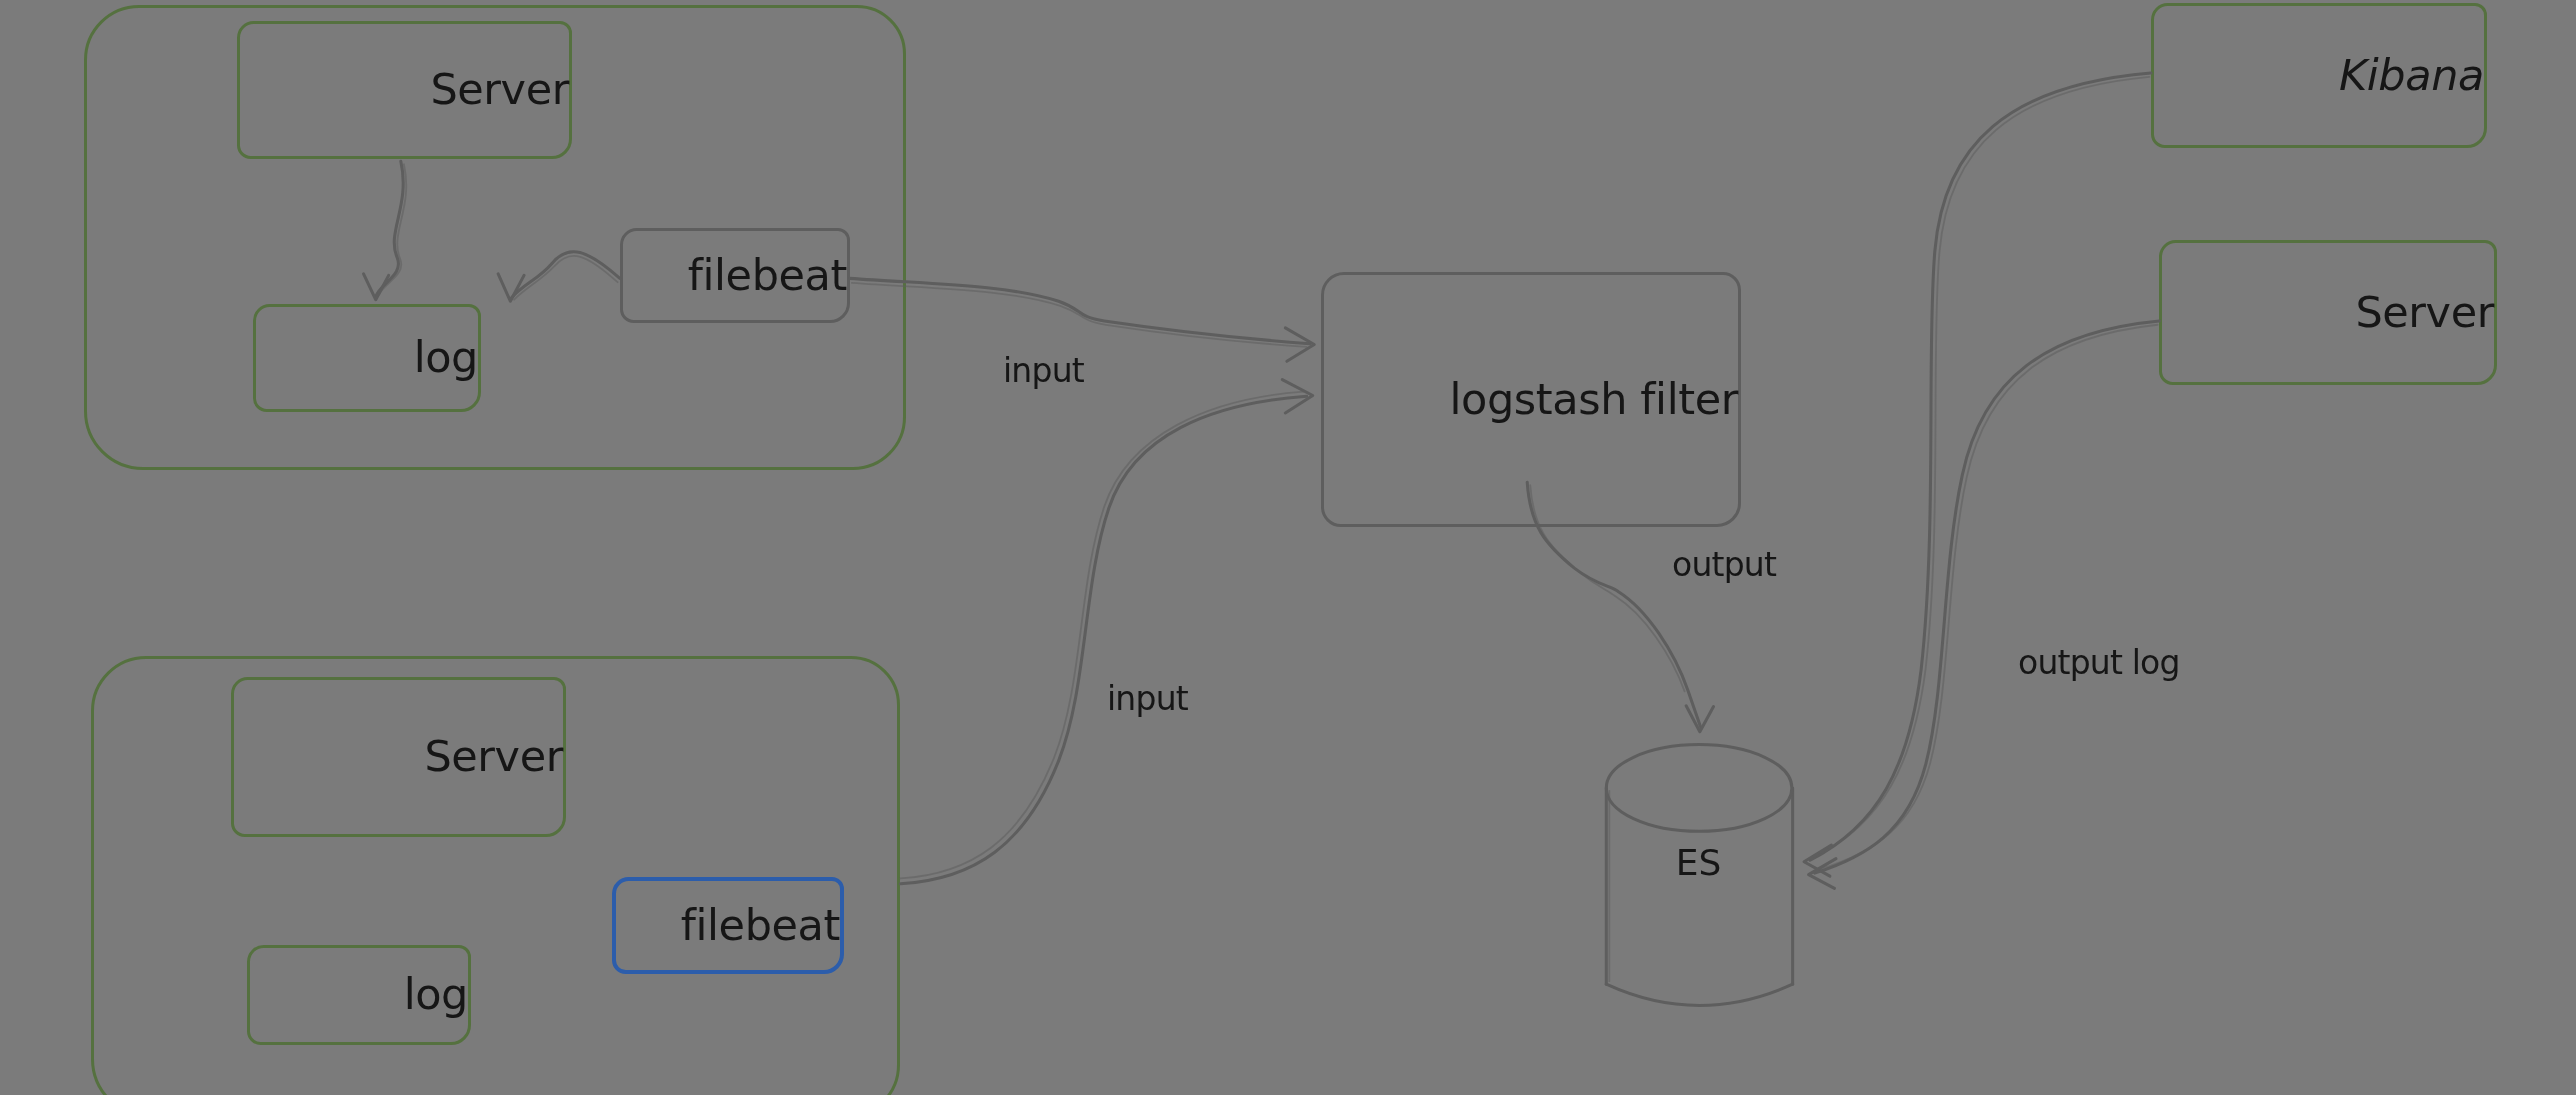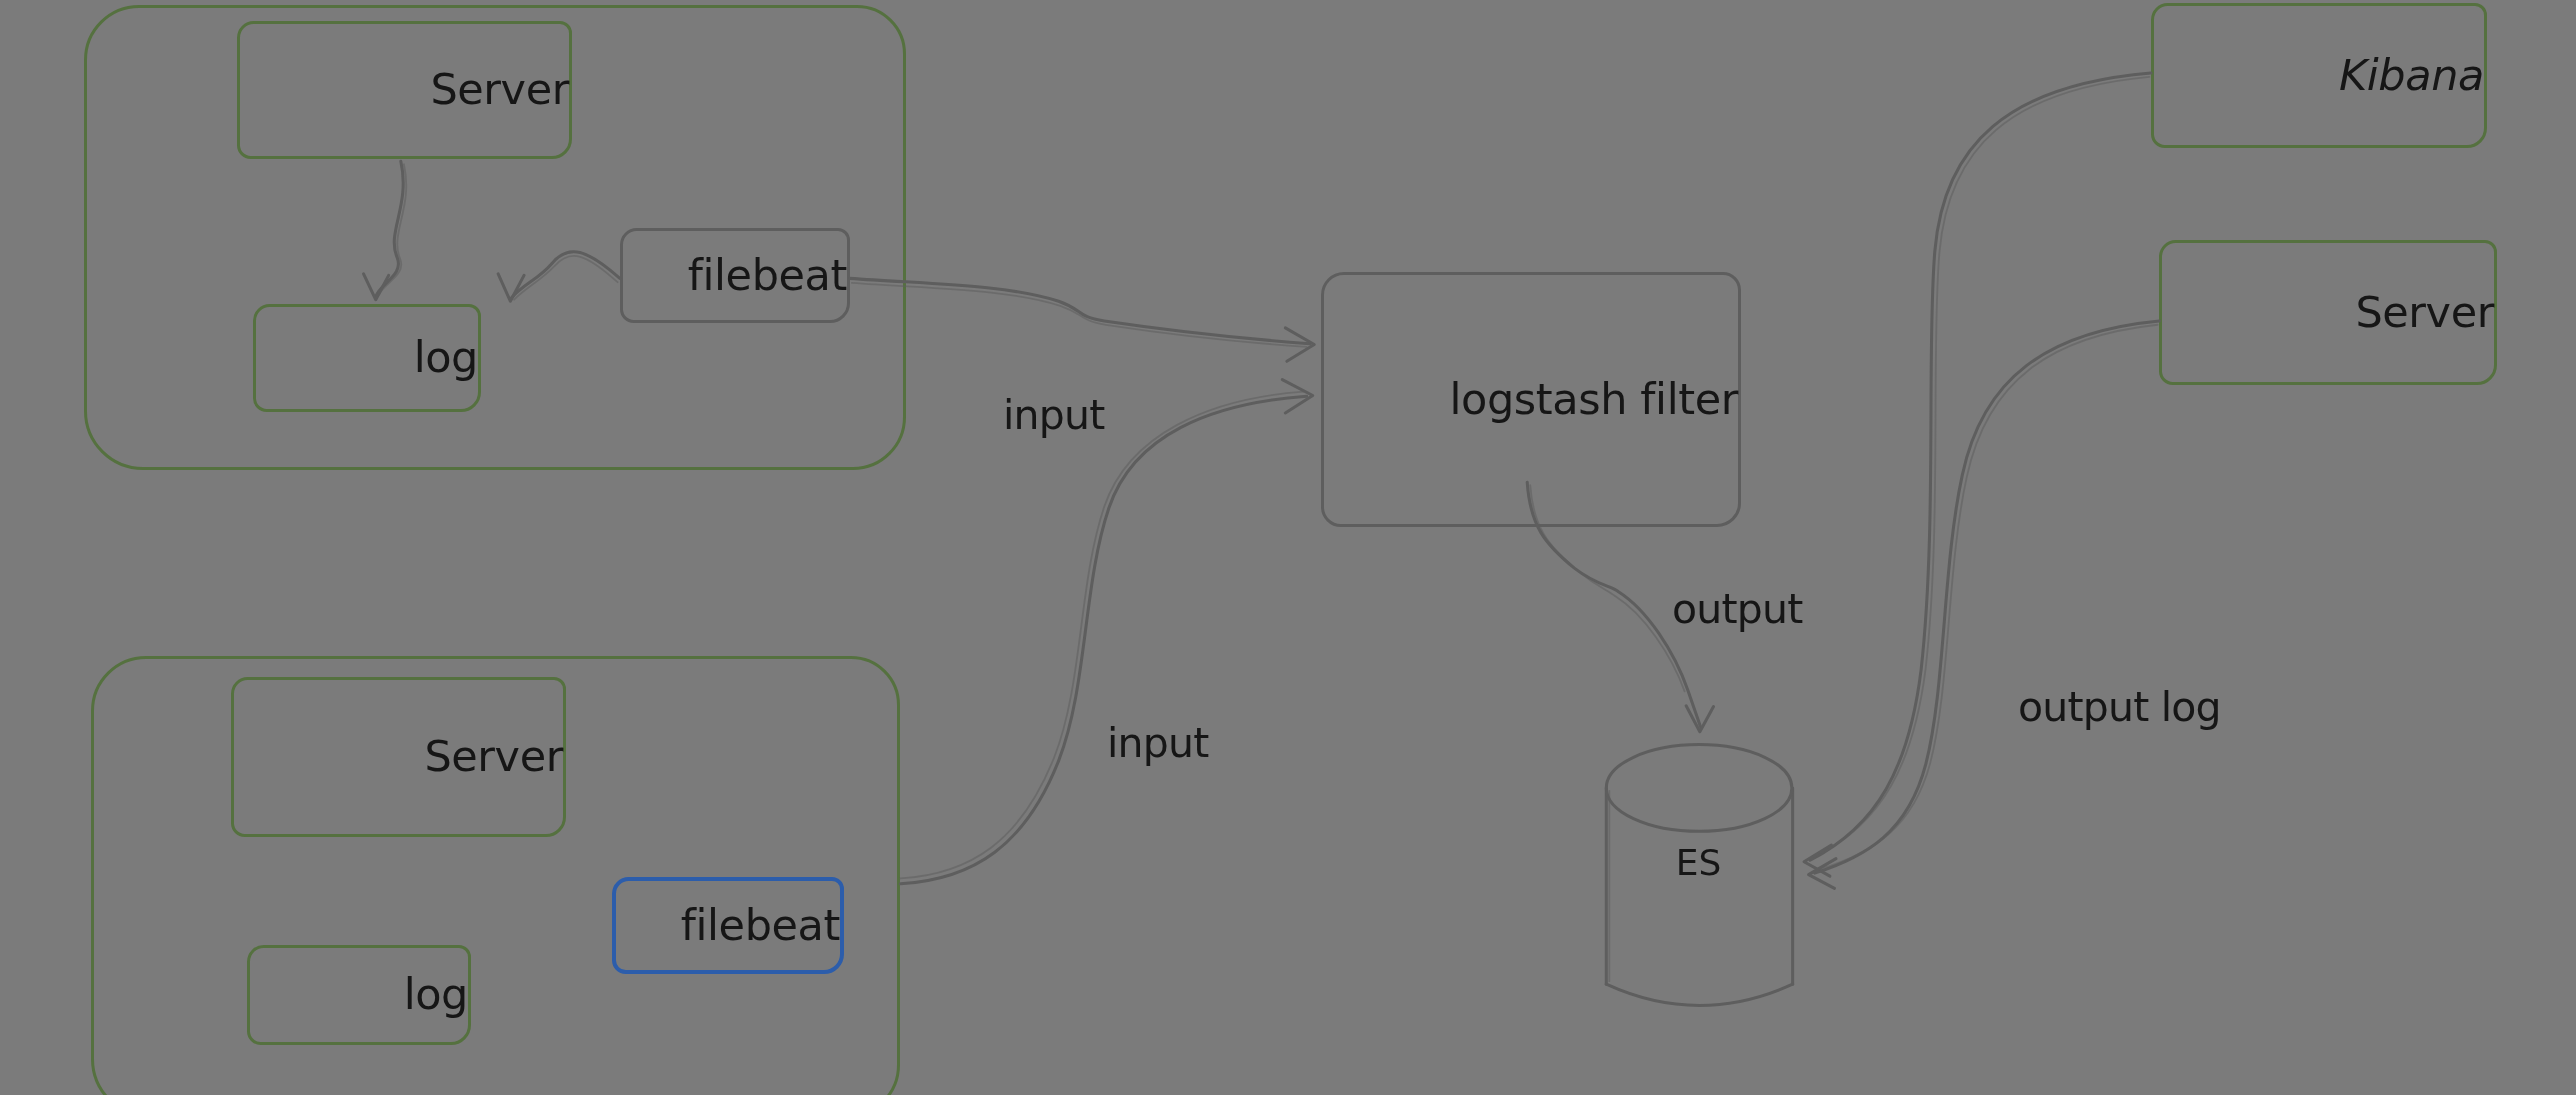--- a/index.html
+++ b/index.html
@@ -38,24 +38,23 @@
     letter-spacing: -0.4px;
     white-space: nowrap;
     padding-left: 44px;
   }
   .node.green { border-color: #55713f; }
   .node.gray  { border-color: #5e5e5e; }
   .node.blue  { border-color: #2c5dab; border-width: 4.6px; }
   .node .lbl { transform: translateY(-1.5px); }
   .edge-label {
     position: absolute;
-    font-size: 41px;
+    font-size: 33px;
     letter-spacing: -0.8px;
     white-space: nowrap;
-    margin-top: 40px;
   }
   .es-label {
     position: absolute;
     left: 1649px; top: 838px;
     width: 99px; height: 49px;
     display: flex; align-items: center; justify-content: center;
     font-size: 36px;
   }
   svg.wires {
     position: absolute;

